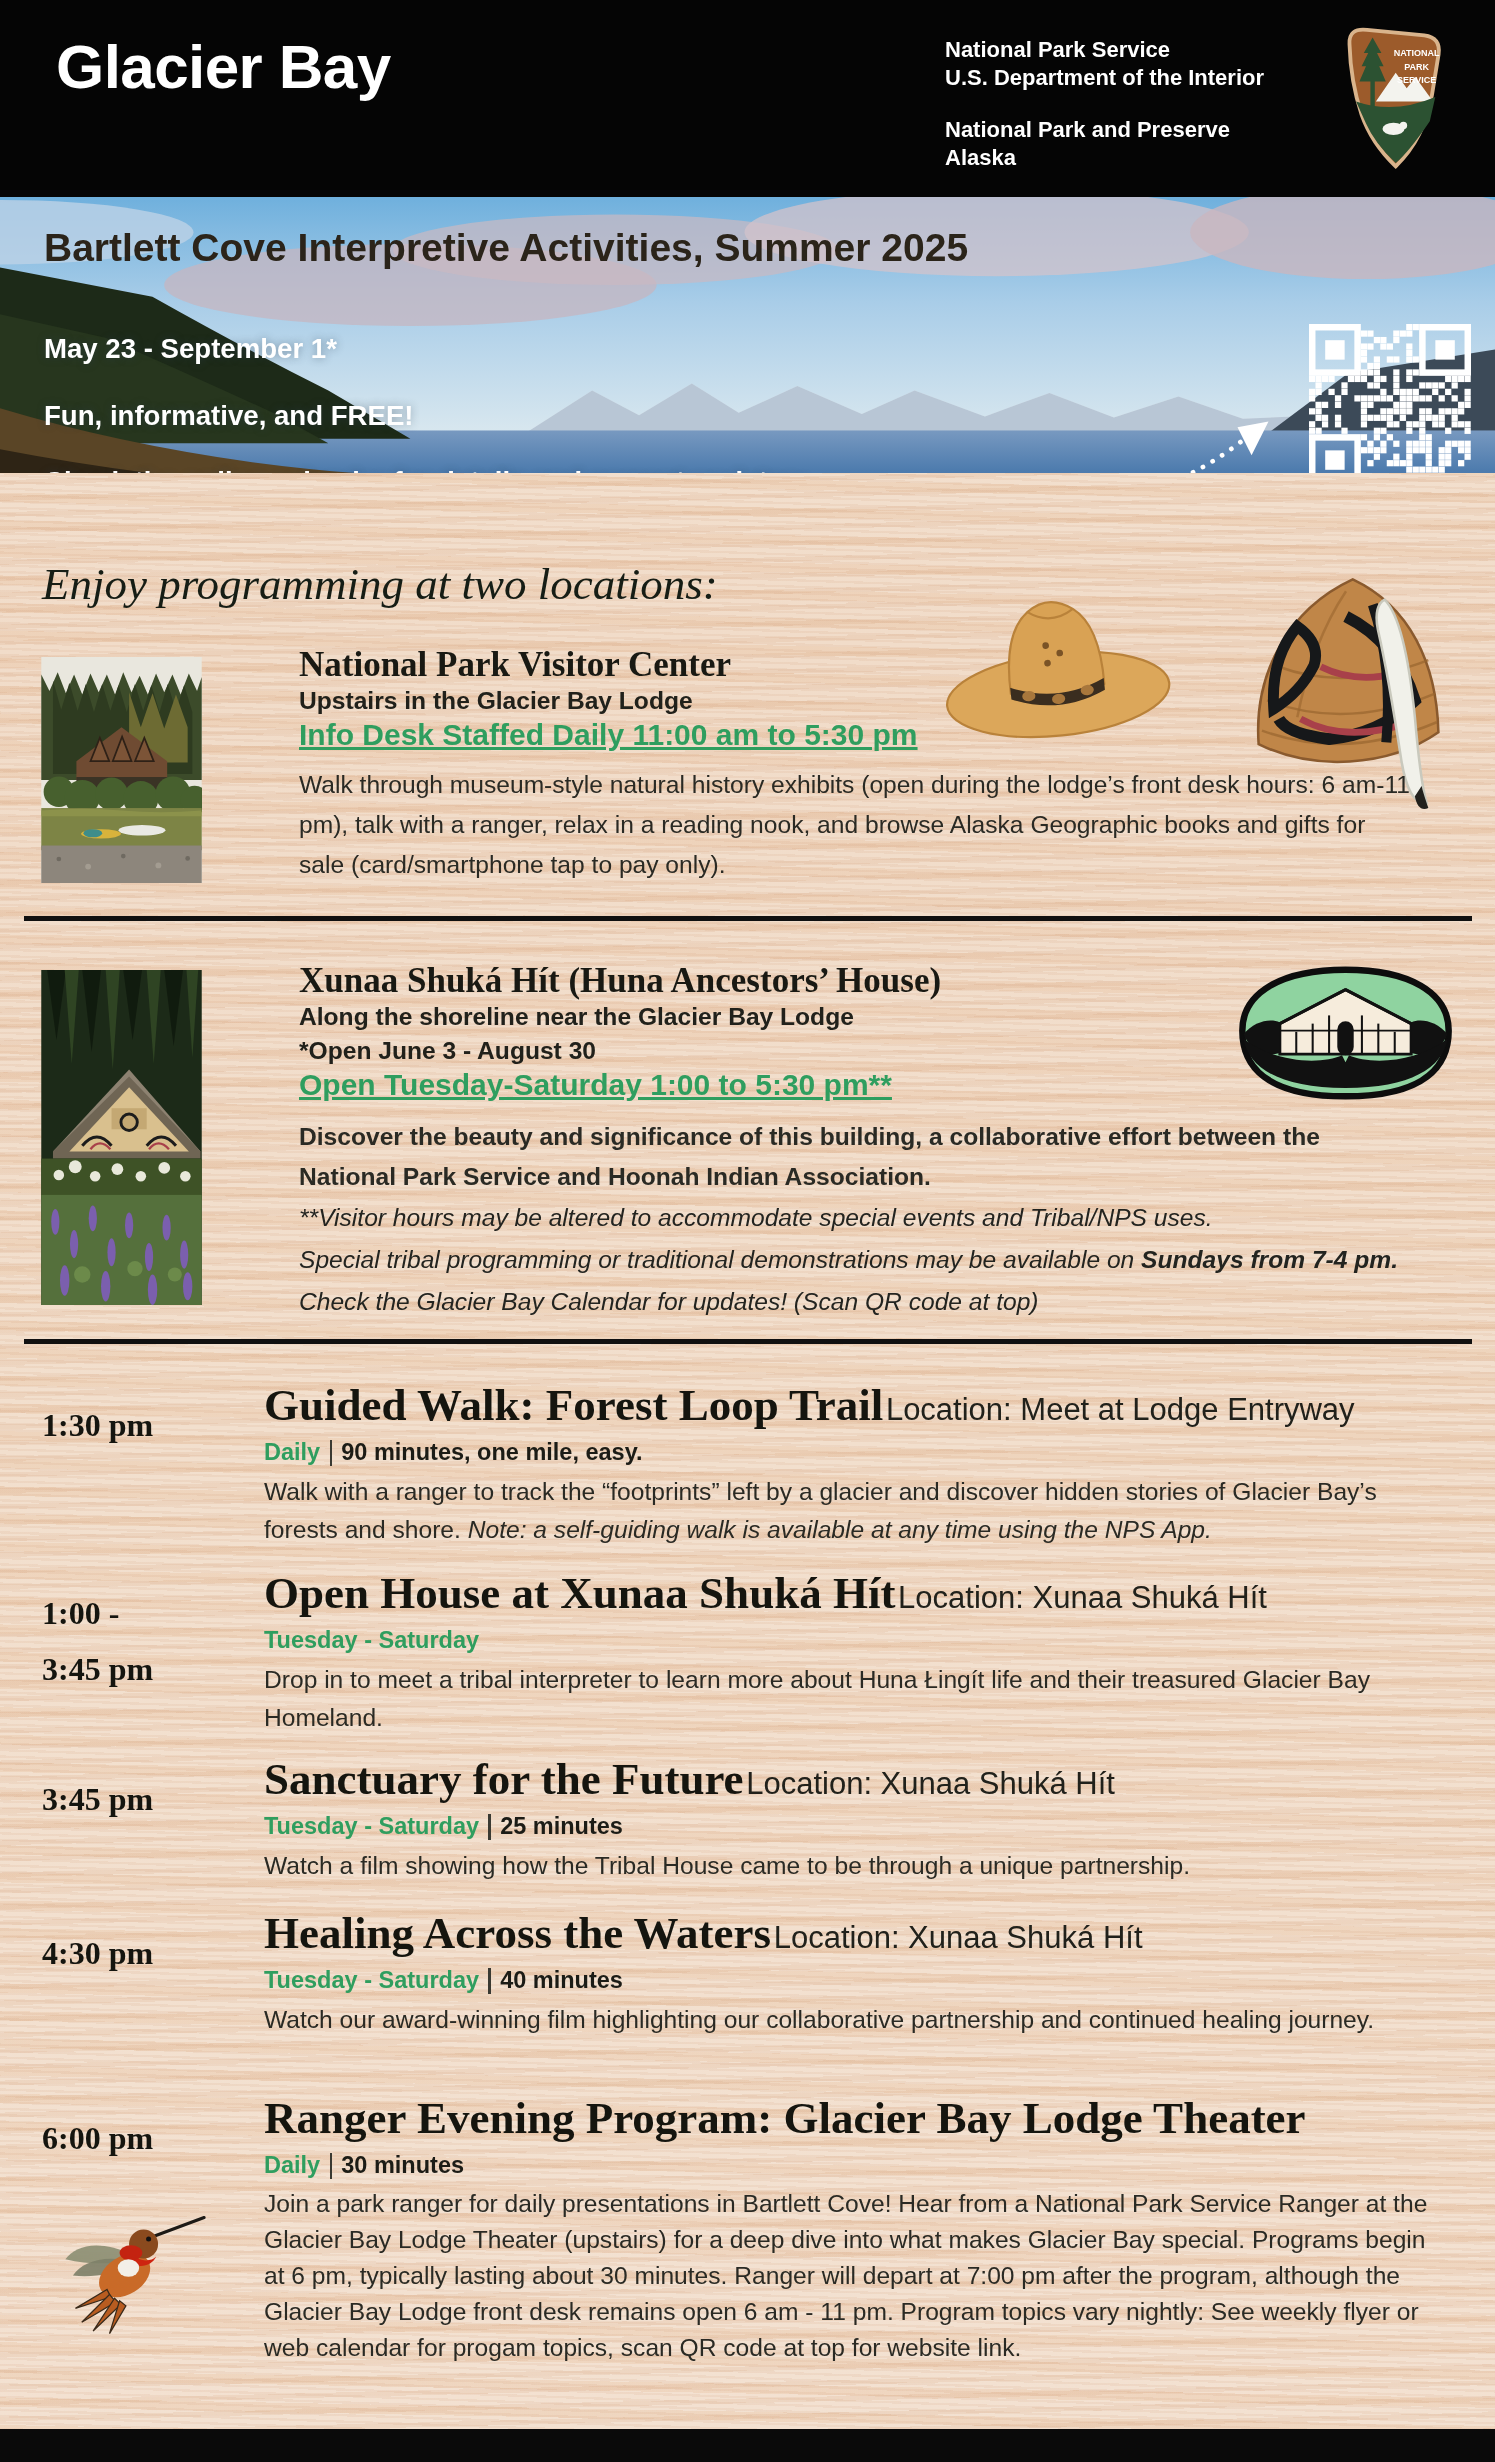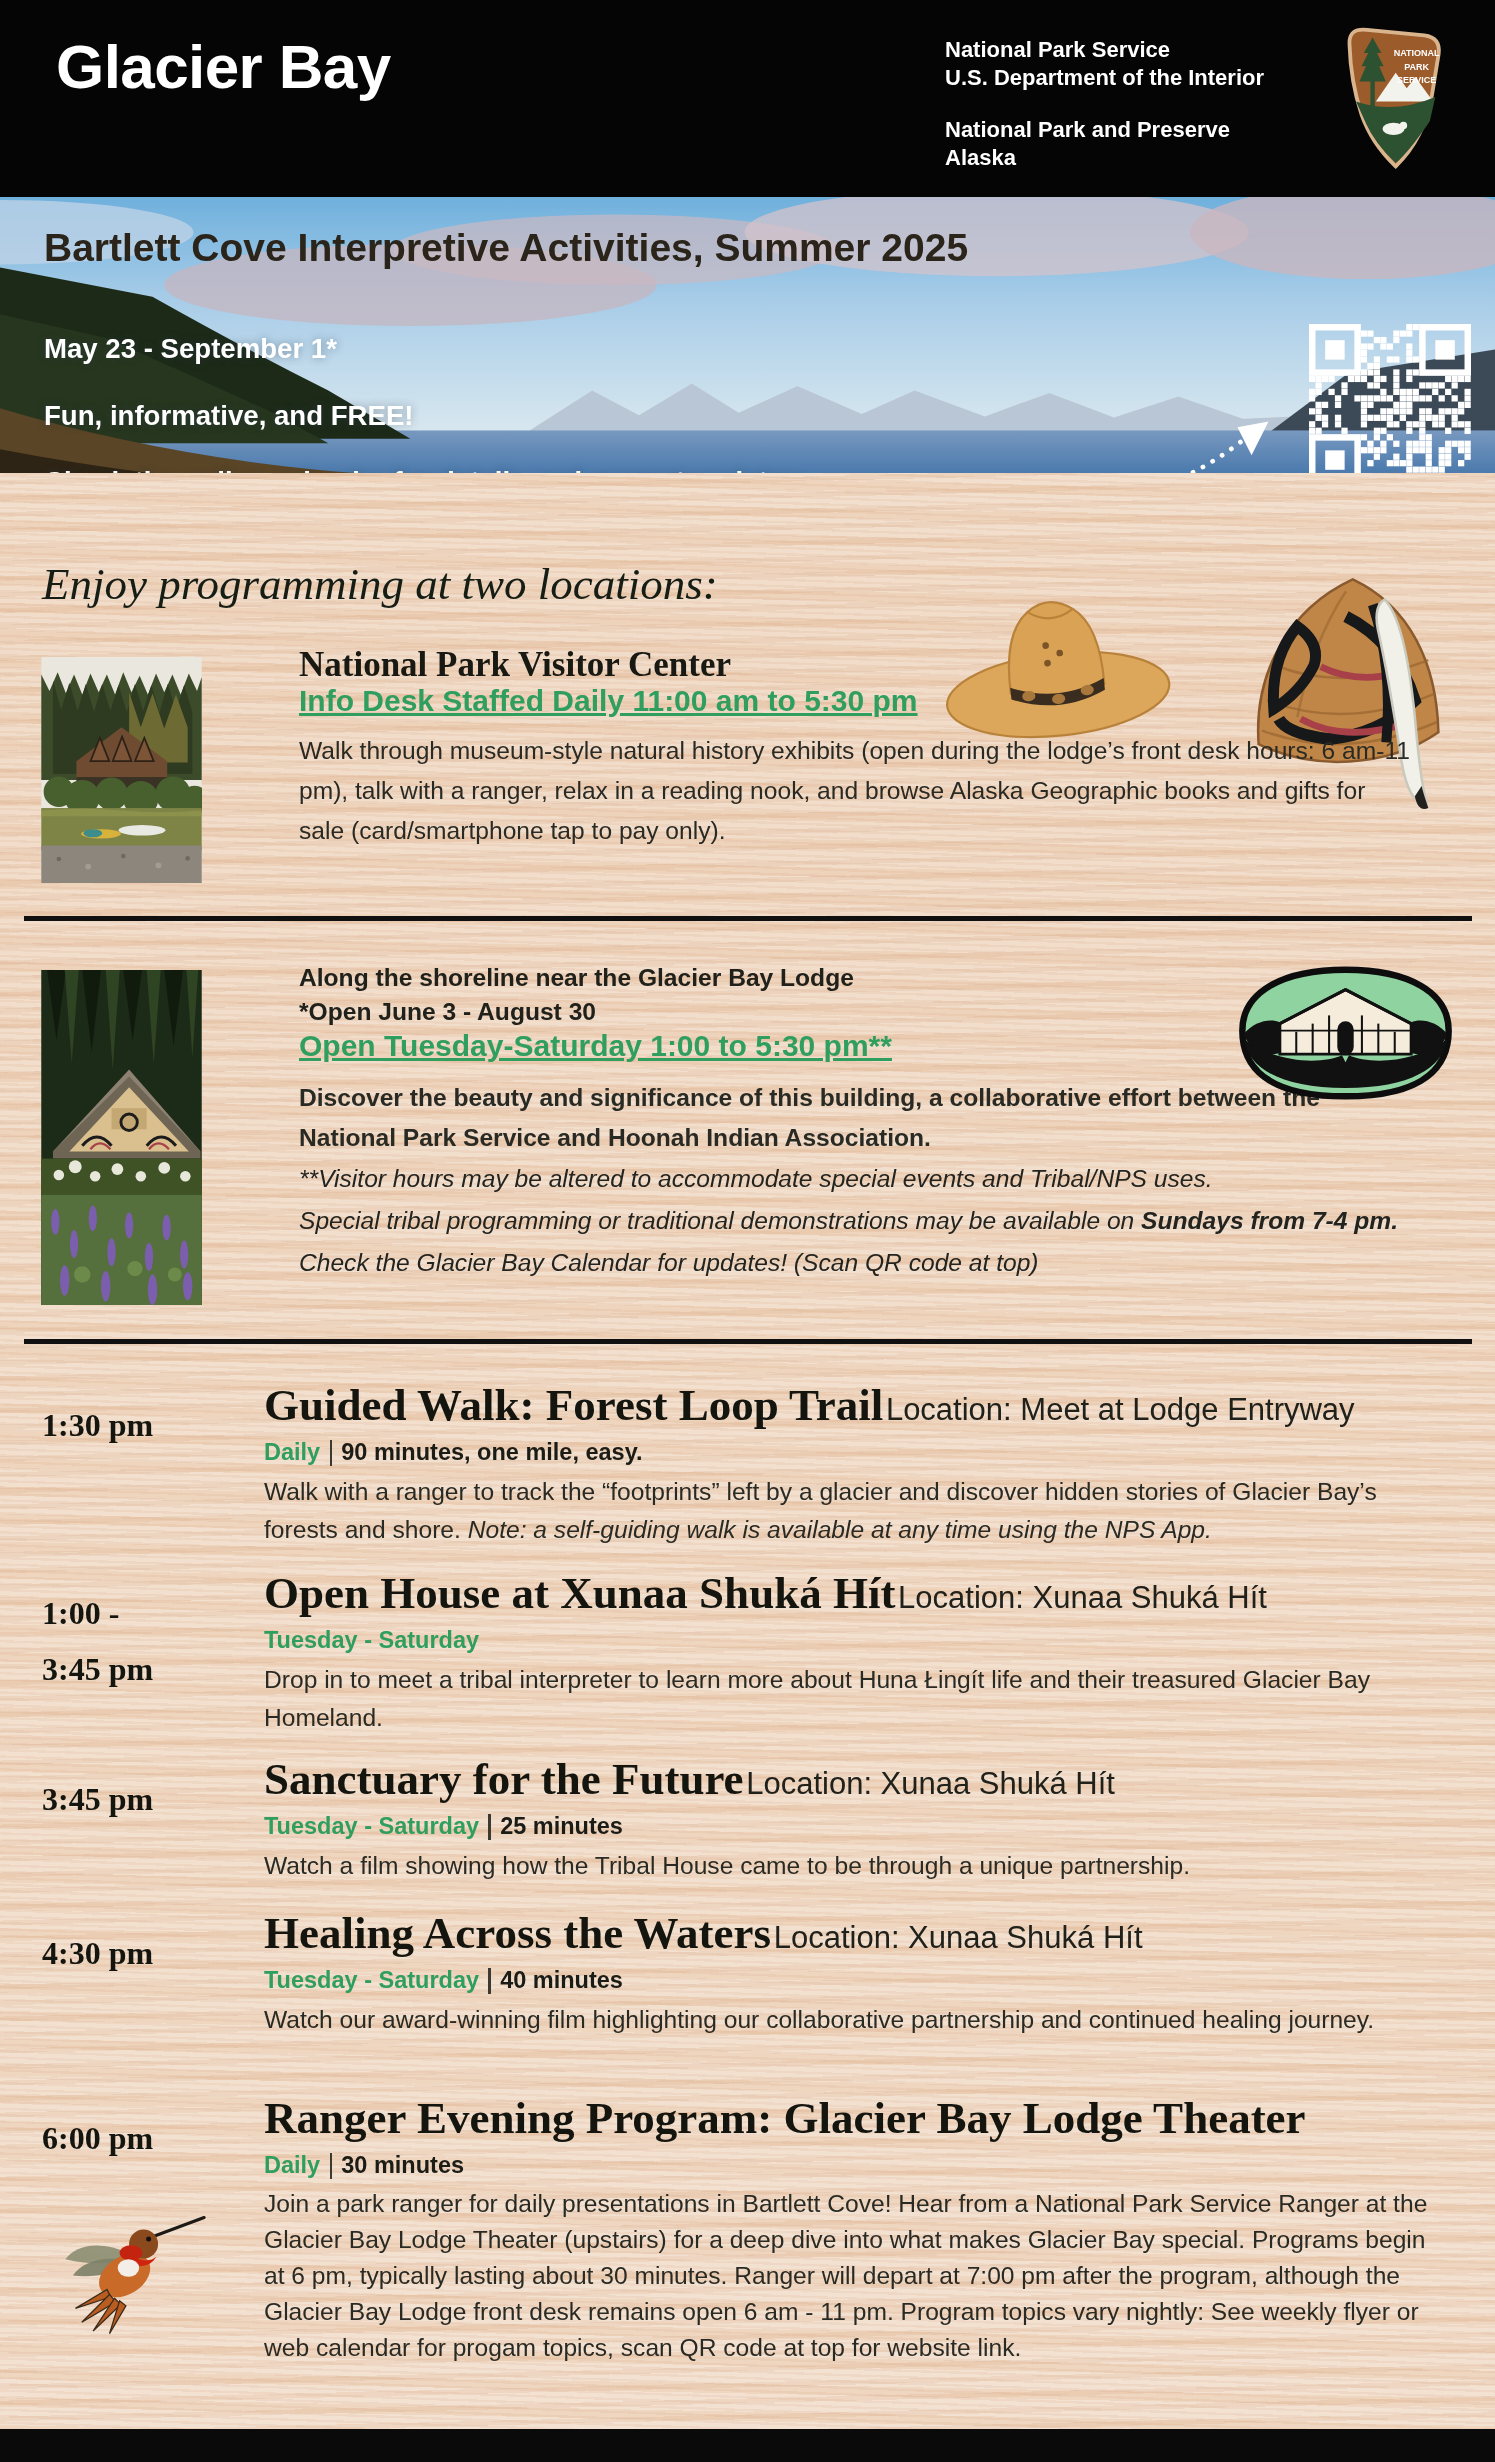--- a/index.html
+++ b/index.html
@@ -397,20 +397,21 @@
     <ellipse cx="172" cy="296" rx="40" ry="9" fill="#e9e9e3"></ellipse>
     <rect x="0" y="322" width="274" height="64" fill="#8d867c"></rect>
     <circle cx="30" cy="345" r="4" fill="#6f6a61"></circle>
       <circle cx="80" cy="358" r="5" fill="#a39c91"></circle>
       <circle cx="140" cy="340" r="4" fill="#6f6a61"></circle>
       <circle cx="200" cy="356" r="5" fill="#a39c91"></circle>
       <circle cx="250" cy="344" r="4" fill="#6f6a61"></circle>
   </svg>
   <div class="abs" style="left:299px;top:645px;width:1114px;">
     <div class="sec-title">National Park Visitor Center</div>
+    <div class="sec-sub">Upstairs in the Glacier Bay Lodge</div>
     <div class="sec-green">Info Desk Staffed Daily 11:00 am to 5:30 pm</div>
     <div class="sec-body" style="margin-top:13px;">Walk through museum-style natural history exhibits (open during the lodge’s front desk hours: 6 am-11 pm), talk with a ranger, relax in a reading nook, and browse Alaska Geographic books and gifts for sale (card/smartphone tap to pay only).</div>
   </div>
 
   <div class="divider" style="top:916px;"></div>
 
   <svg class="photo" style="top:970px;height:335px" viewBox="0 0 274 572">
     <rect width="274" height="572" fill="#1c2a18"></rect>
     <g fill="#101b0e">
       <polygon points="10,0 26,120 42,0"></polygon>
@@ -462,20 +463,21 @@
         <ellipse cx="190" cy="546" rx="8" ry="26"></ellipse>
         <ellipse cx="250" cy="540" rx="8" ry="24"></ellipse>
     </g>
     <g fill="#6c8a4a">
       <circle cx="70" cy="520" r="14"></circle>
         <circle cx="160" cy="510" r="13"></circle>
         <circle cx="228" cy="520" r="12"></circle>
     </g>
   </svg>
   <div class="abs" style="left:299px;top:961px;width:1114px;">
+    <div class="sec-title" style="width:915px;">Xunaa Shuká Hít (Huna Ancestors’ House)</div>
     <div class="sec-sub">Along the shoreline near the Glacier Bay Lodge</div>
     <div class="sec-sub">*Open June 3 - August 30</div>
     <div class="sec-green">Open Tuesday-Saturday 1:00 to 5:30 pm**</div>
     <div class="sec-body" style="margin-top:15.2px;font-weight:bold;">Discover the beauty and significance of this building, a collaborative effort between the National Park Service and Hoonah Indian Association.</div>
     <div class="sec-note">
       <span>**Visitor hours may be altered to accommodate special events and Tribal/NPS uses.</span><br>
       <span>Special tribal programming or traditional demonstrations may be available on </span><span class="bold-it">Sundays from 7-4 pm.</span><span> Check the Glacier Bay Calendar for updates! (Scan QR code at top)</span>
     </div>
   </div>
   <svg class="emblem" viewBox="0 0 380 232">

